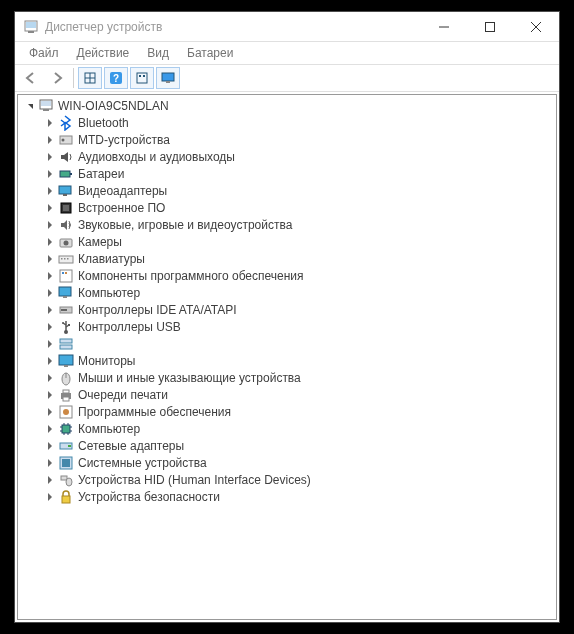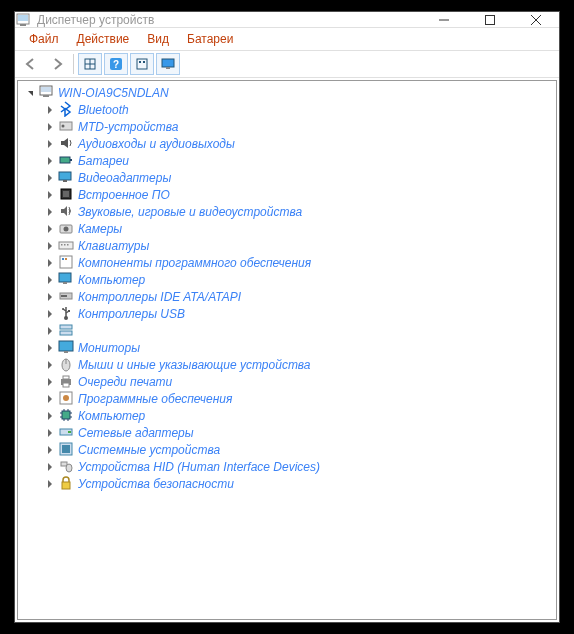--- a/index.html
+++ b/index.html
@@ -14,24 +14,24 @@
 .window {
   background: #fff;
   width: 546px;
   height: 612px;
   margin: 11px 14px;
   border: 1px solid #4d4d4d;
   display: flex;
   flex-direction: column;
 }
 .titlebar {
-  height: 16px;
-  display: flex;
-  align-items: center;
-  padding: 0 0 0 0;
+  height: 30px;
+  display: flex;
+  align-items: center;
+  padding: 0 0 0 8px;
   border-bottom: 1px solid #e0e0e0;
 }
 .titlebar .appicon {
   width: 16px; height: 16px;
   margin-right: 6px;
   display: inline-flex;
 }
 .titlebar .title {
   color: #999;
   font-size: 12px;
@@ -49,21 +49,21 @@
 .menubar {
   height: 22px;
   display: flex;
   align-items: center;
   padding: 0 6px;
   gap: 2px;
 }
 .menuitem {
   padding: 2px 8px;
   font-size: 12px;
-  color: #c2410c;
+  color: #737373;
 }
 .toolbar {
   height: 28px;
   border-top: 1px solid #e0e0e0;
   border-bottom: 1px solid #e0e0e0;
   display: flex;
   align-items: center;
   padding: 0 4px;
   gap: 2px;
 }
@@ -78,26 +78,25 @@
 .sep { width: 1px; height: 20px; background: #d0d0d0; margin: 0 2px; }
 .tree {
   flex: 1;
   border: 1px solid #999;
   margin: 2px;
   overflow-y: auto;
   padding: 2px 4px 2px 0;
 }
 .node {
   display: flex;
-  align-items: flex-end;
+  align-items: center;
   height: 17px;
   font-size: 12px;
-  color: #3b82f6;
+  color: #404040;
   white-space: nowrap;
-  font-style: italic;
 }
 .tw {
   width: 16px;
   text-align: center;
   color: #666;
   font-size: 12px;
   cursor: default;
 }
 .tw.expand::before { content: ''; display:inline-block; width:0;height:0;border-top:4px solid transparent;border-bottom:4px solid transparent;border-left:4px solid #666; }
 .tw.collapse::before { content: ''; display:inline-block; width:0;height:0;border-left:5px solid transparent;border-top:5px solid #444; transform: translateY(-1px);}

